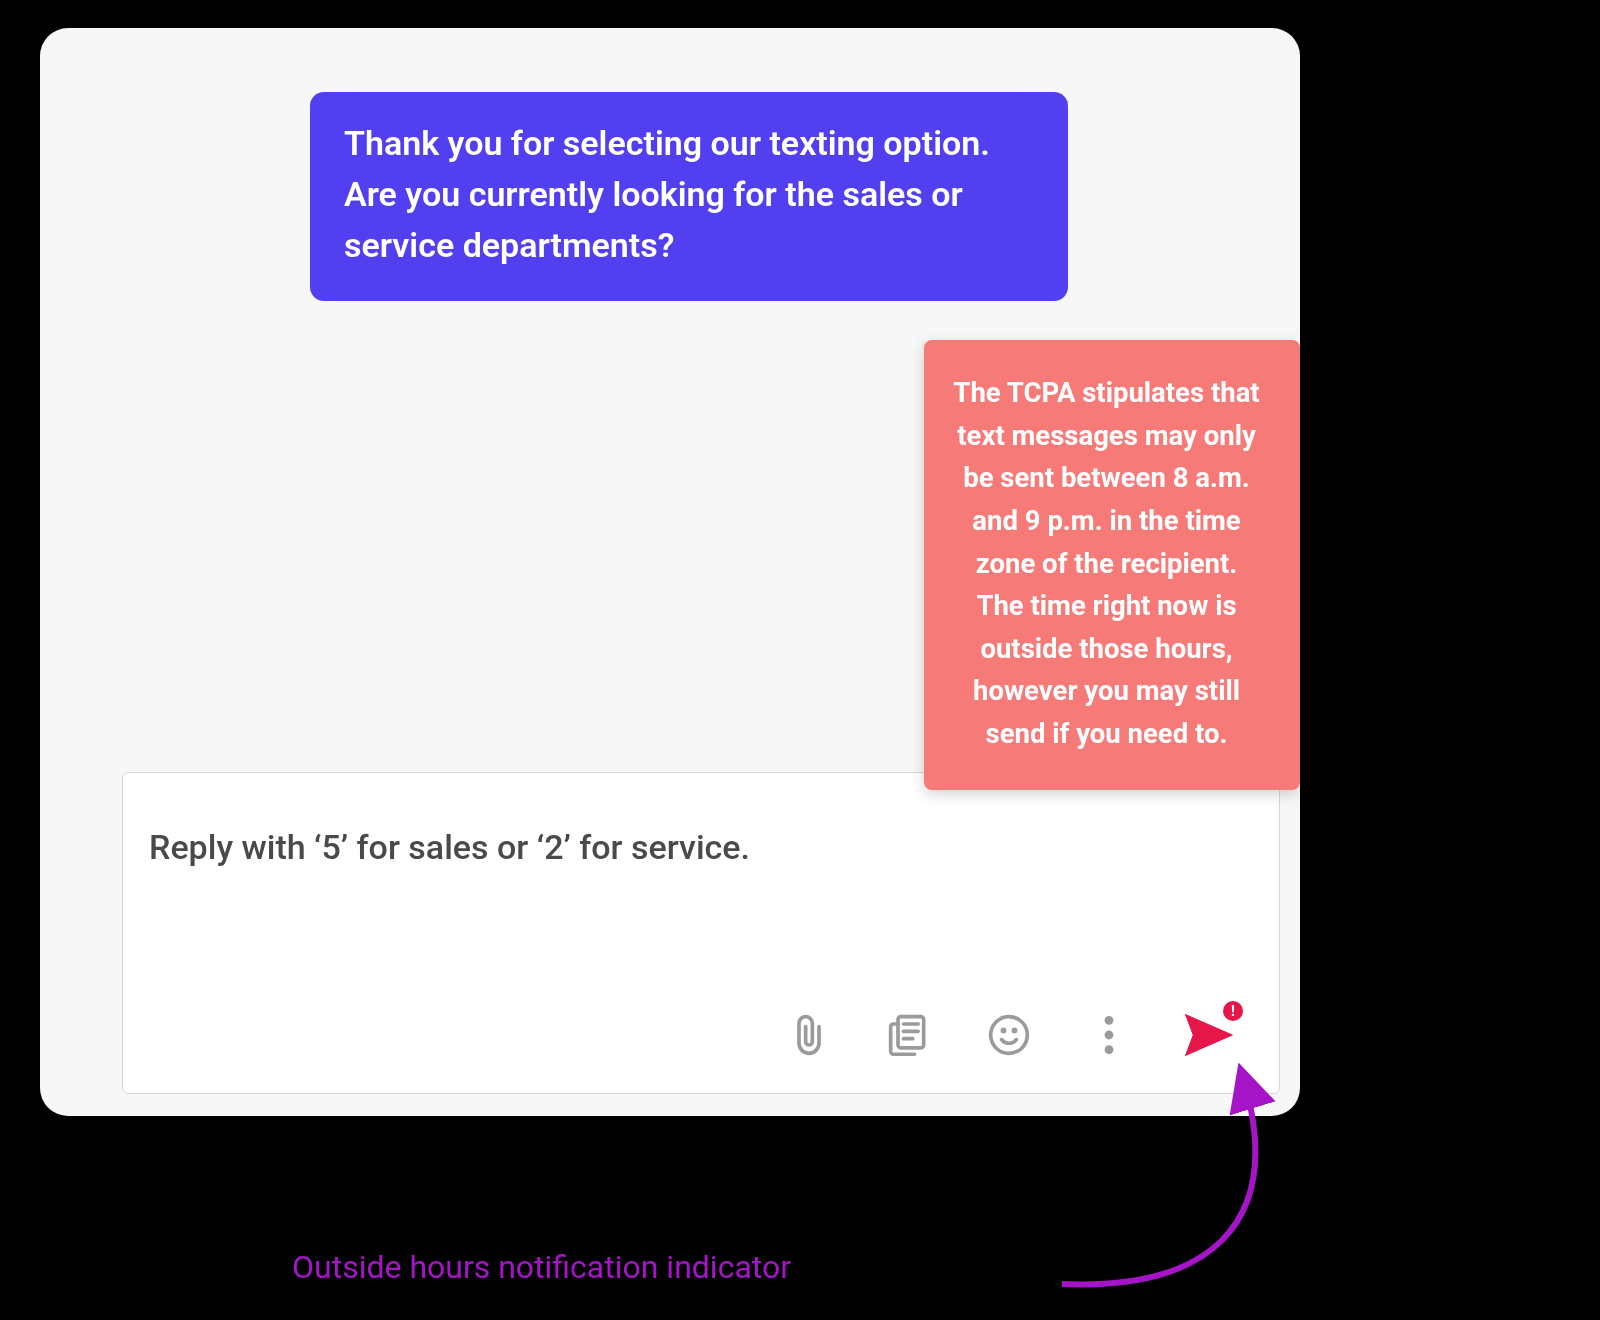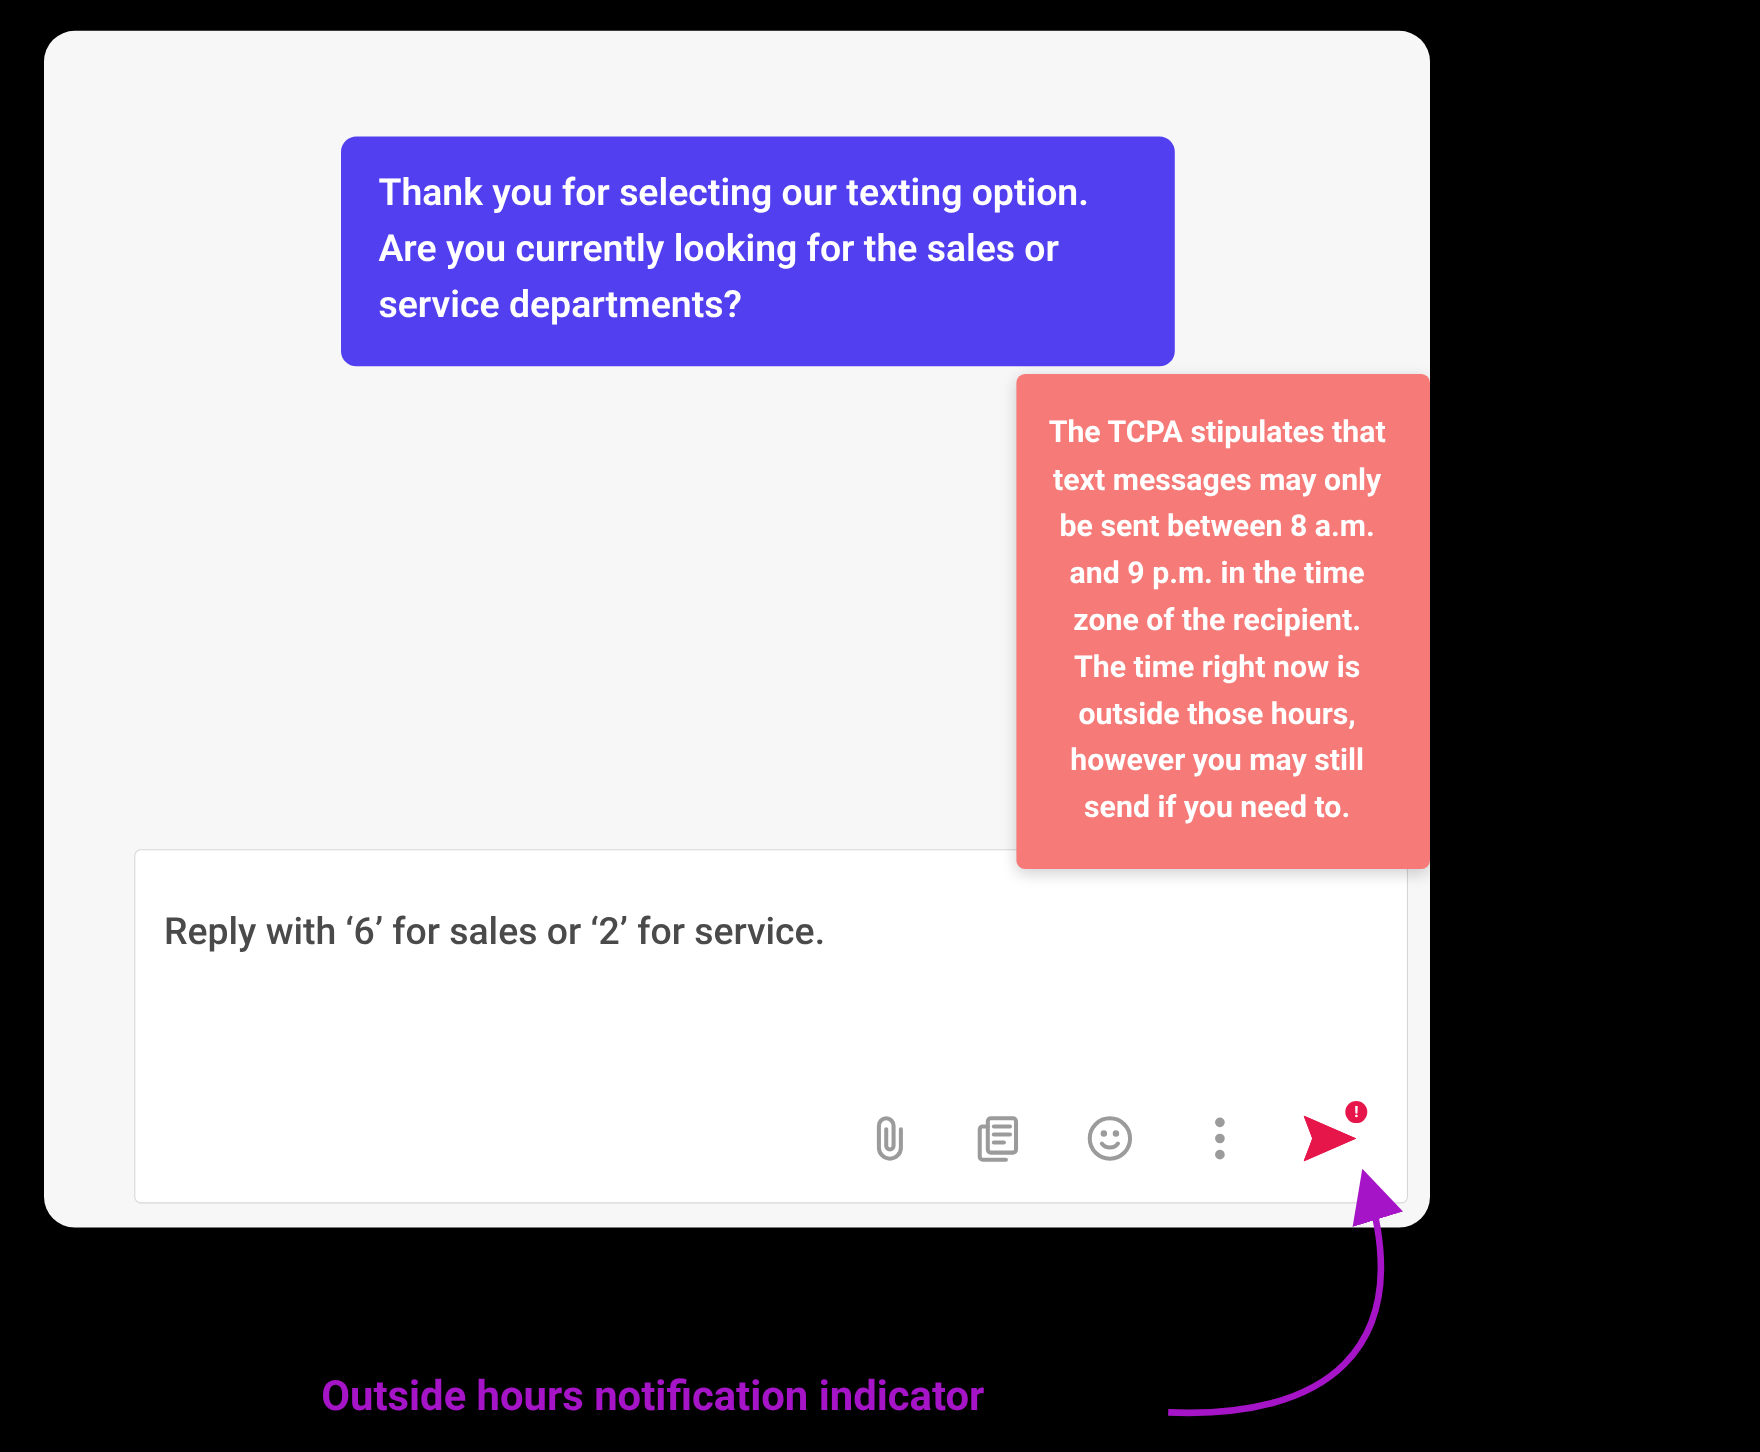--- a/index.html
+++ b/index.html
@@ -29,21 +29,20 @@
     left: 270px;
     top: 64px;
     width: 758px;
     background: #5240f0;
     color: #fff;
     border-radius: 14px;
     padding: 26px 34px 30px 34px;
     font-size: 34px;
     line-height: 1.5;
     font-weight: 600;
-    margin-top: 32px;
   }
 
   .composer {
     position: absolute;
     left: 82px;
     top: 744px;
     width: 1158px;
     height: 322px;
     background: #fff;
     border: 1px solid #d7d7d7;
@@ -115,22 +114,22 @@
     font-weight: 700;
     text-align: center;
     box-shadow: 0 4px 14px rgba(0,0,0,0.18);
   }
 
   .annotation-label {
     position: absolute;
     left: 292px;
     top: 1248px;
     color: #a614c8;
-    font-size: 38px;
-    font-weight: 700;
+    font-size: 32px;
+    font-weight: 400;
   }
 
   .annotation-arrow {
     position: absolute;
     left: 1052px;
     top: 1060px;
     width: 300px;
     height: 260px;
     pointer-events: none;
   }
@@ -139,21 +138,21 @@
 <body>
 
 <div class="panel">
 
   <div class="bubble">
     <span>Thank you for selecting our texting option. Are you currently looking for the sales or service departments?</span>
   </div>
 
   <div class="composer">
     <div class="composer-input">
-      <span>Reply with ‘6’ for sales or ‘2’ for service.</span>
+      <span>Reply with ‘5’ for sales or ‘2’ for service.</span>
     </div>
 
     <div class="toolbar">
 
       <div class="tool-btn">
         <span>
           <svg width="40" height="48" viewBox="0 0 24 28" fill="none" stroke="currentColor" stroke-width="2.2" stroke-linecap="round" stroke-linejoin="round">
             <path d="M18 9v10a6 6 0 0 1-12 0V7a4 4 0 0 1 8 0v11a2 2 0 0 1-4 0V9"></path>
           </svg>
         </span>

